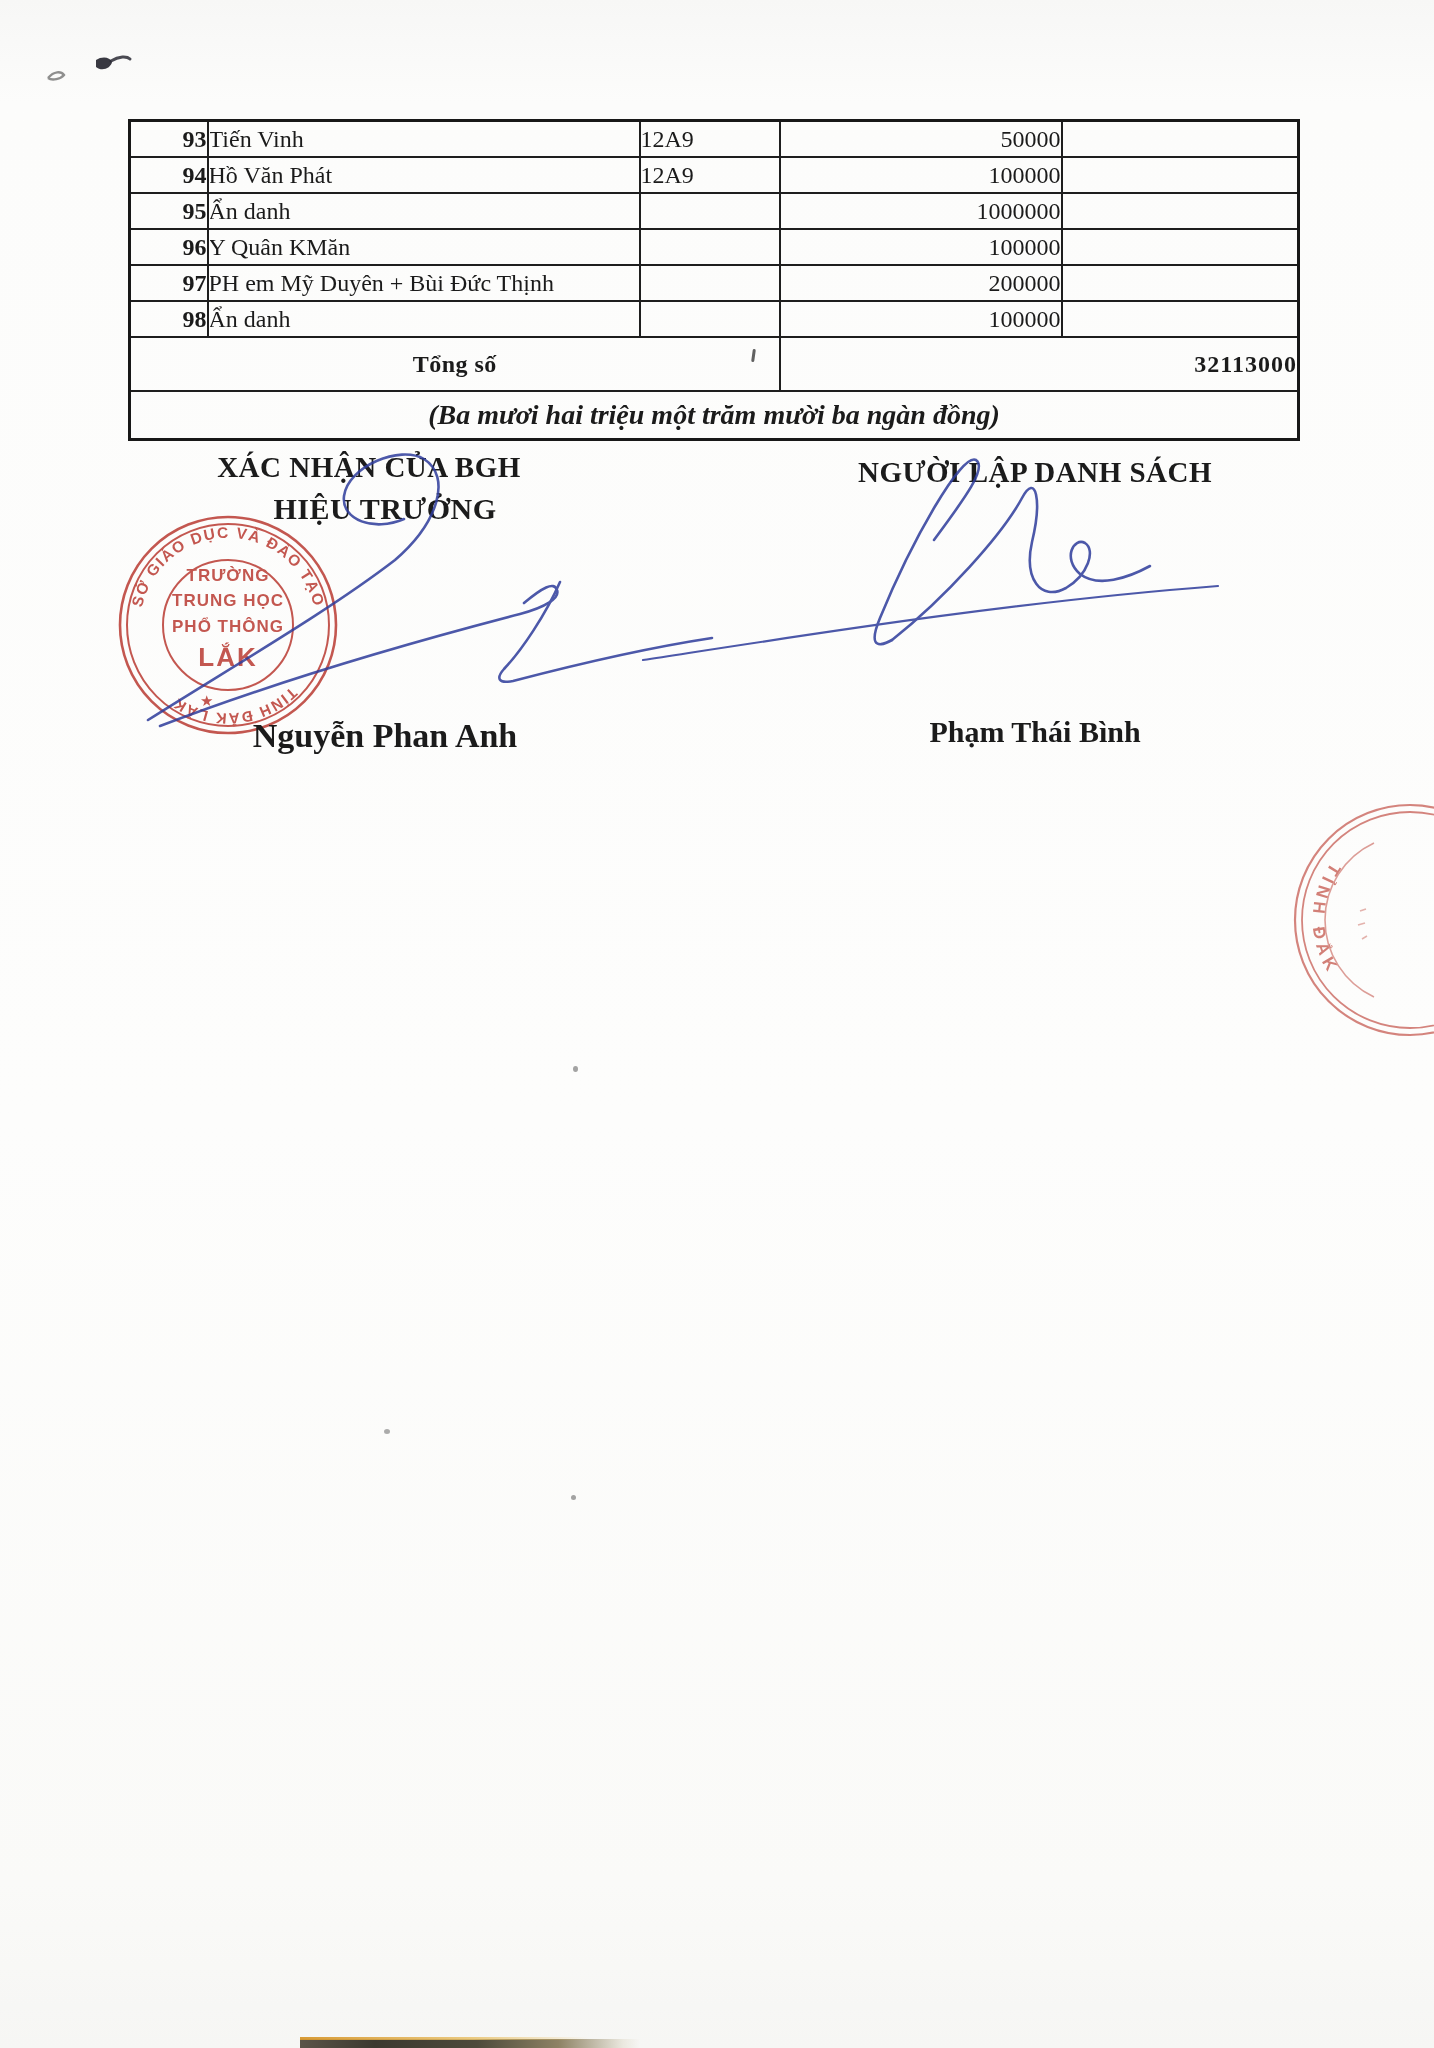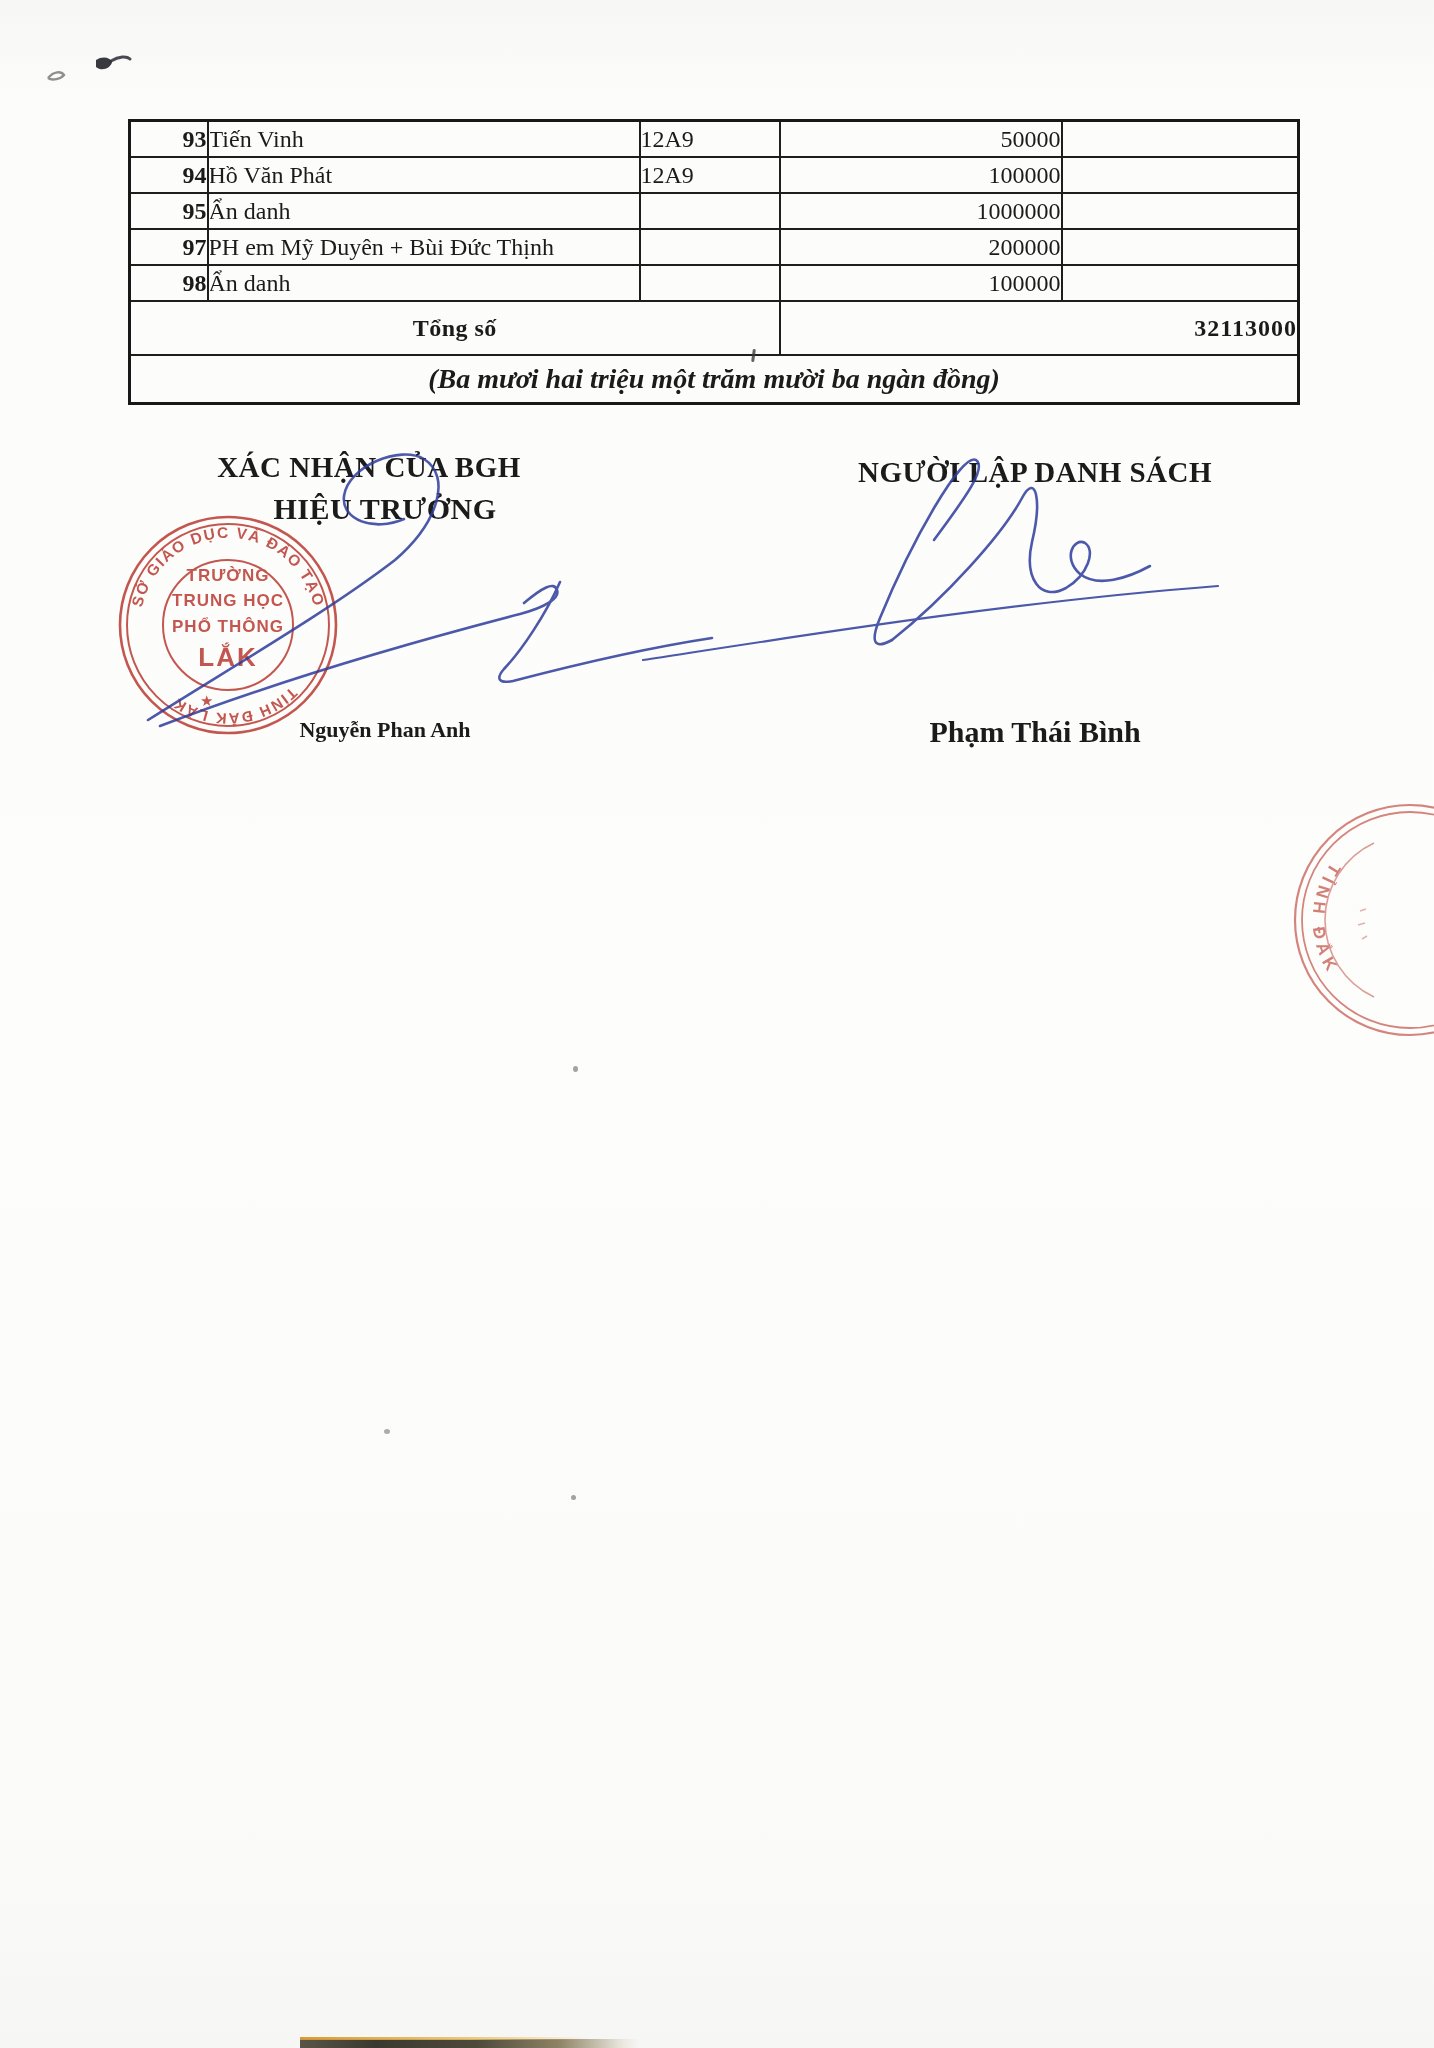--- a/index.html
+++ b/index.html
@@ -33,21 +33,21 @@
   tr.total td{height:52px;}
   td.total-label{font-size:31px;font-weight:bold;text-align:center;letter-spacing:.5px;}
   td.total-value{font-size:30px;font-weight:bold;text-align:right;letter-spacing:1px;}
   tr.words td{height:46px;font-size:28px;font-weight:bold;font-style:italic;text-align:center;}
   
   .abs{position:absolute;}
   .sig-title{font-weight:bold;text-align:center;letter-spacing:.5px;}
   .head-l1{left:154px;top:451px;width:430px;font-size:29px;}
   .head-l2{left:170px;top:492px;width:430px;font-size:30px;}
   .head-r {left:815px;top:456px;width:440px;font-size:29px;}
-  .name-l {left:170px;top:717px;width:430px;font-size:22px;}
+  .name-l {left:170px;top:717px;width:430px;font-size:34px;}
   .name-r {left:815px;top:715px;width:440px;font-size:30px;}
   .sig-name{font-weight:bold;text-align:center;}
   
   .stamp-svg{left:116px;top:513px;opacity:.92;}
   .stamp-svg text, .stamp-svg textPath{
     font-family:"Liberation Sans","DejaVu Sans",sans-serif;
     font-weight:600;
   }
   .edge-stamp{left:1268px;top:793px;opacity:.85;}
   .edge-stamp text{font-family:"Liberation Sans","DejaVu Sans",sans-serif;font-weight:600;}
@@ -105,20 +105,27 @@
     </tr>
 
     <tr>
       <td class="c-no">95</td>
       <td class="c-name">Ẩn danh</td>
       <td class="c-class"></td>
       <td class="c-amt">1000000</td>
       <td class="c-blank"></td>
     </tr>
 
+    <tr>
+      <td class="c-no">96</td>
+      <td class="c-name">Y Quân KMăn</td>
+      <td class="c-class"></td>
+      <td class="c-amt">100000</td>
+      <td class="c-blank"></td>
+    </tr>
 
     <tr>
       <td class="c-no">97</td>
       <td class="c-name">PH em Mỹ Duyên + Bùi Đức Thịnh</td>
       <td class="c-class"></td>
       <td class="c-amt">200000</td>
       <td class="c-blank"></td>
     </tr>
 
     <tr>

